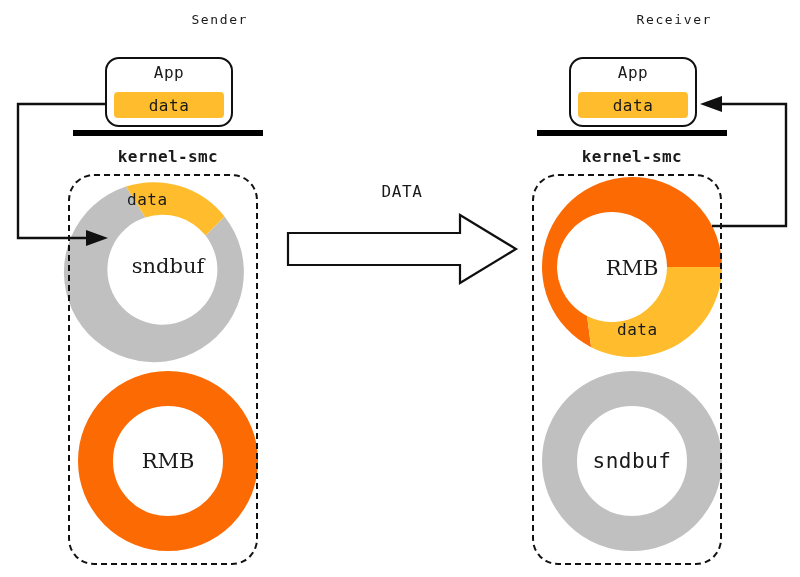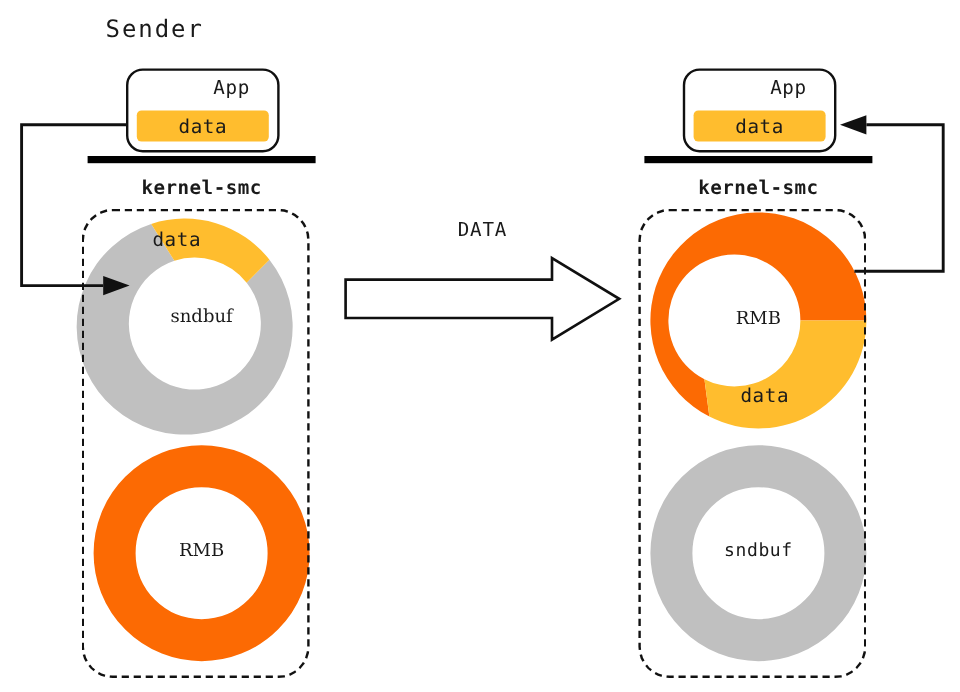--- a/index.html
+++ b/index.html
@@ -21,34 +21,33 @@
     color: #1a1a1a;
   }
   .serif {
     font-family: "DejaVu Serif", "Liberation Serif", serif;
     color: #1a1a1a;
   }
 
   
   .side-title {
     position: absolute;
-    text-align: left;
-    font-size: 20px;
+    text-align: right;
+    font-size: 13px;
     letter-spacing: 1.6px;
     white-space: nowrap;
   }
 
   
   .app-box {
     position: absolute;
     box-sizing: border-box;
     border: 2.5px solid #101010;
     border-radius: 14px;
     background: #ffffff;
-    padding-left: 24px;
   }
   .app-label {
     position: absolute;
     width: 100%;
     text-align: center;
     top: 4px;
     font-size: 16px;
     letter-spacing: 0.5px;
   }
   .data-bar {
@@ -87,21 +86,21 @@
     position: absolute;
     box-sizing: border-box;
     border: 2.2px dashed #111111;
     border-radius: 26px;
     background: transparent;
   }
   .donut-center-label {
     position: absolute;
     width: 100%;
     text-align: center;
-    font-size: 15px;
+    font-size: 21px;
     white-space: nowrap;
   }
   .donut-center-label.mono-label {
     font-family: "DejaVu Sans Mono", "Liberation Mono", monospace;
     letter-spacing: 0.5px;
   }
   .arc-label {
     position: absolute;
     font-size: 16px;
     letter-spacing: 0.5px;
@@ -199,20 +198,21 @@
 
   <div class="kernel-box" style="left:68px; top:174px; width:190px; height:391px;"></div>
 
   <div class="donut-center-label serif" style="left:88px; top:254px; width:160px;">sndbuf</div>
   <div class="arc-label mono" style="left:127px; top:190px;">data</div>
 
   <div class="donut-center-label serif" style="left:88px; top:449px; width:160px;">RMB</div>
 
   <div class="center-caption mono" style="left:302px; top:182px; width:200px;">DATA</div>
 
+  <div class="side-title mono" style="left:552px; top:12px; width:160px;">Receiver</div>
 
   <div class="app-box" style="left:569px; top:57px; width:128px; height:70px;">
     <div class="app-label mono">App</div>
     <div class="data-bar mono">data</div>
   </div>
 
   <div class="thick-bar" style="left:537px; top:130px; width:190px;"></div>
 
   <div class="kernel-label mono" style="left:552px; top:147px; width:160px;">kernel-smc</div>
 

